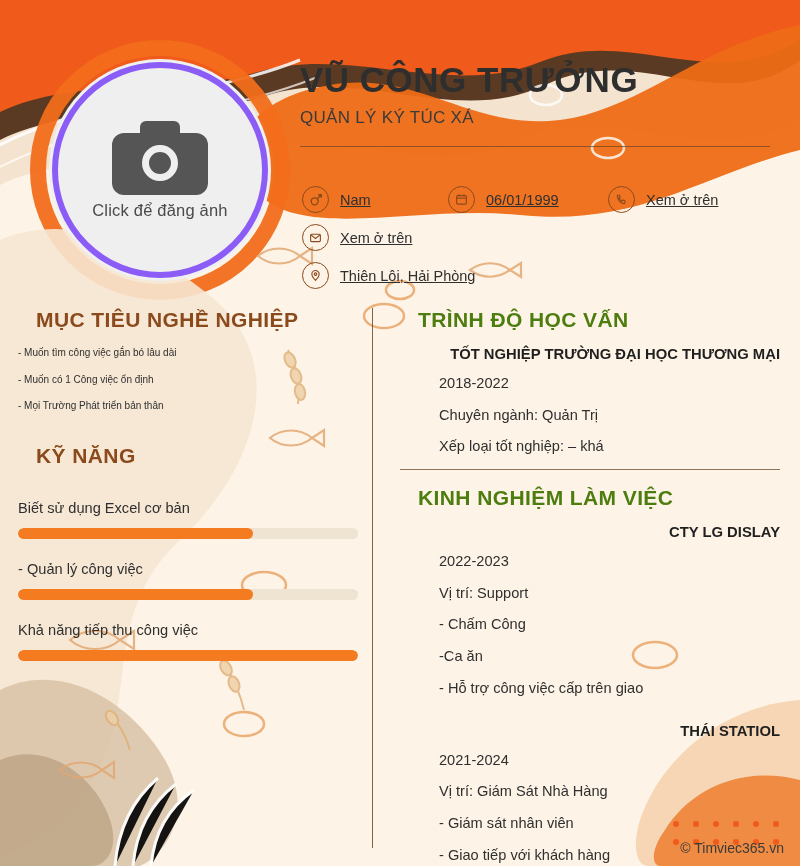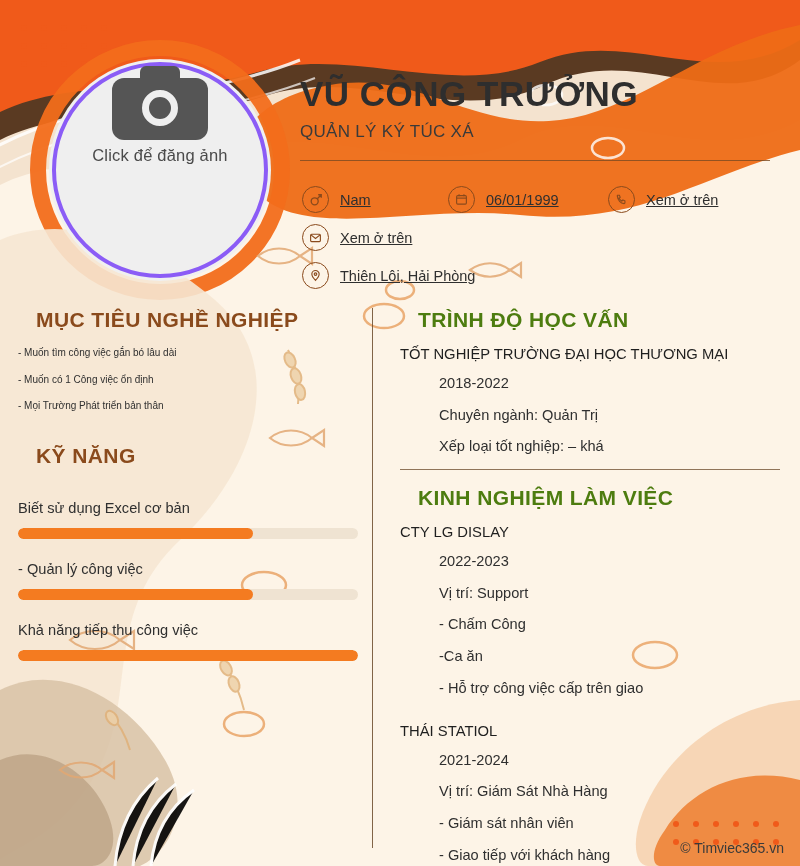--- a/index.html
+++ b/index.html
@@ -22,24 +22,24 @@
     pointer-events: none;
   }
 
   
   .photo-wrap {
     position: absolute;
     left: 52px; top: 62px;
     width: 216px; height: 216px;
     border-radius: 50%;
     background: #efefef;
-    border: 4px solid #8b5cf6;
+    border: 6px solid #8b5cf6;
     box-shadow: 0 0 0 3px #f0f0f0;
     display: flex; flex-direction: column;
-    align-items: center; 
+    align-items: center; justify-content: center;
     z-index: 5;
   }
   .cam-icon { width: 96px; height: 74px; position: relative; margin-bottom: 6px; }
   .cam-body {
     position: absolute; left: 0; bottom: 0;
     width: 96px; height: 62px;
     background: #555; border-radius: 12px;
   }
   .cam-top {
     position: absolute; left: 28px; top: 0;
@@ -53,21 +53,21 @@
     background: #555;
   }
   .photo-caption {
     font-size: 16.5px; color: #4a4a4a;
     letter-spacing: .2px;
   }
 
   
   .header {
     position: absolute;
-    left: 300px; top: 74px;
+    left: 300px; top: 60px;
     width: 468px;
     z-index: 6;
   }
   .name {
     font-size: 35px; font-weight: bold;
     color: #2e2e2e; letter-spacing: .5px;
     line-height: 1.15;
   }
   .job-title {
     font-size: 17px; font-weight: normal;
@@ -119,22 +119,23 @@
   .sec-title.dark { color: #4d7c0f; }
   .sec-rule {
     height: 1px; background: #6b4a2a; opacity: .75;
     margin: 10px 0 16px 0;
   }
   .bullet {
     font-size: 10px; color: #2f2f2f;
     margin-bottom: 13px; line-height: 1.35;
   }
   .sub-head {
-    font-size: 14.8px; font-weight: normal; color: #1f1f1f;
+    font-size: 14.8px; font-weight: bold; color: #1f1f1f;
     margin-bottom: 12px;
+    text-align: right;
   }
   .line {
     font-size: 14.6px; color: #2f2f2f; margin-bottom: 12px; line-height: 1.35; margin-left: 39px;
   }
 
   
   .skill-label { font-size: 14.6px; color: #2f2f2f; margin-bottom: 12px; }
   .skill-bar {
     position: relative;
     height: 11px; border-radius: 6px;

